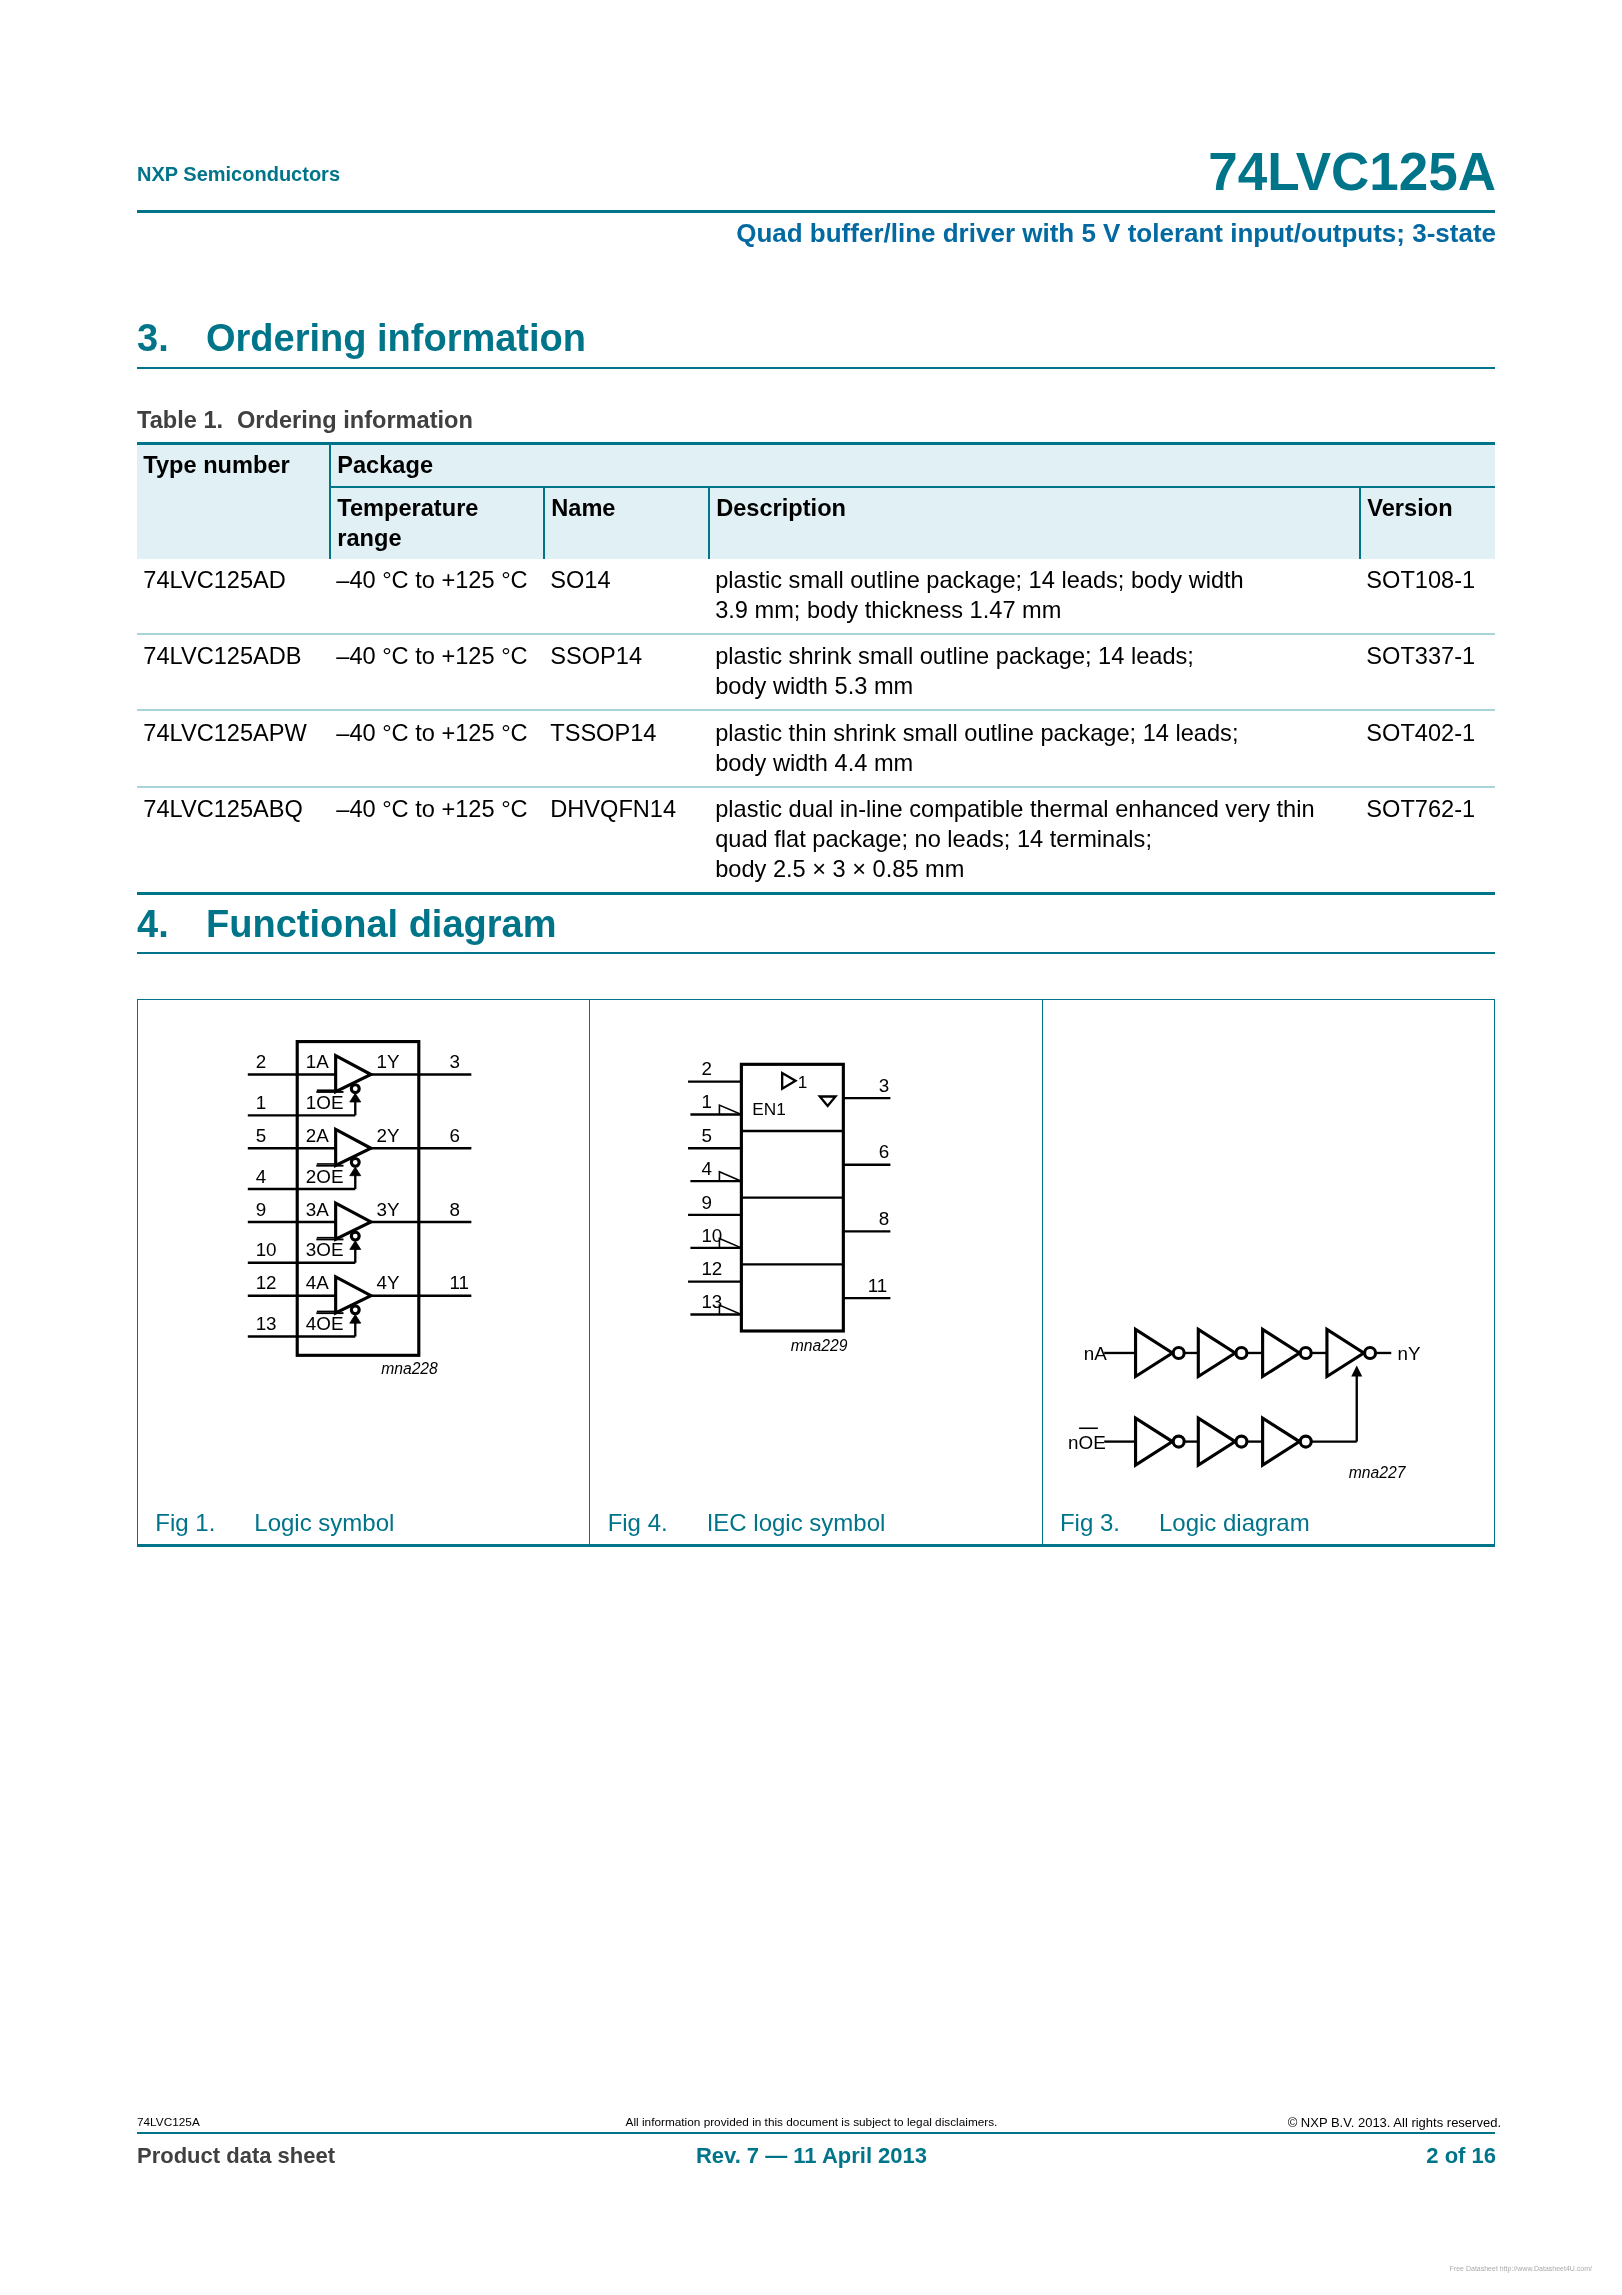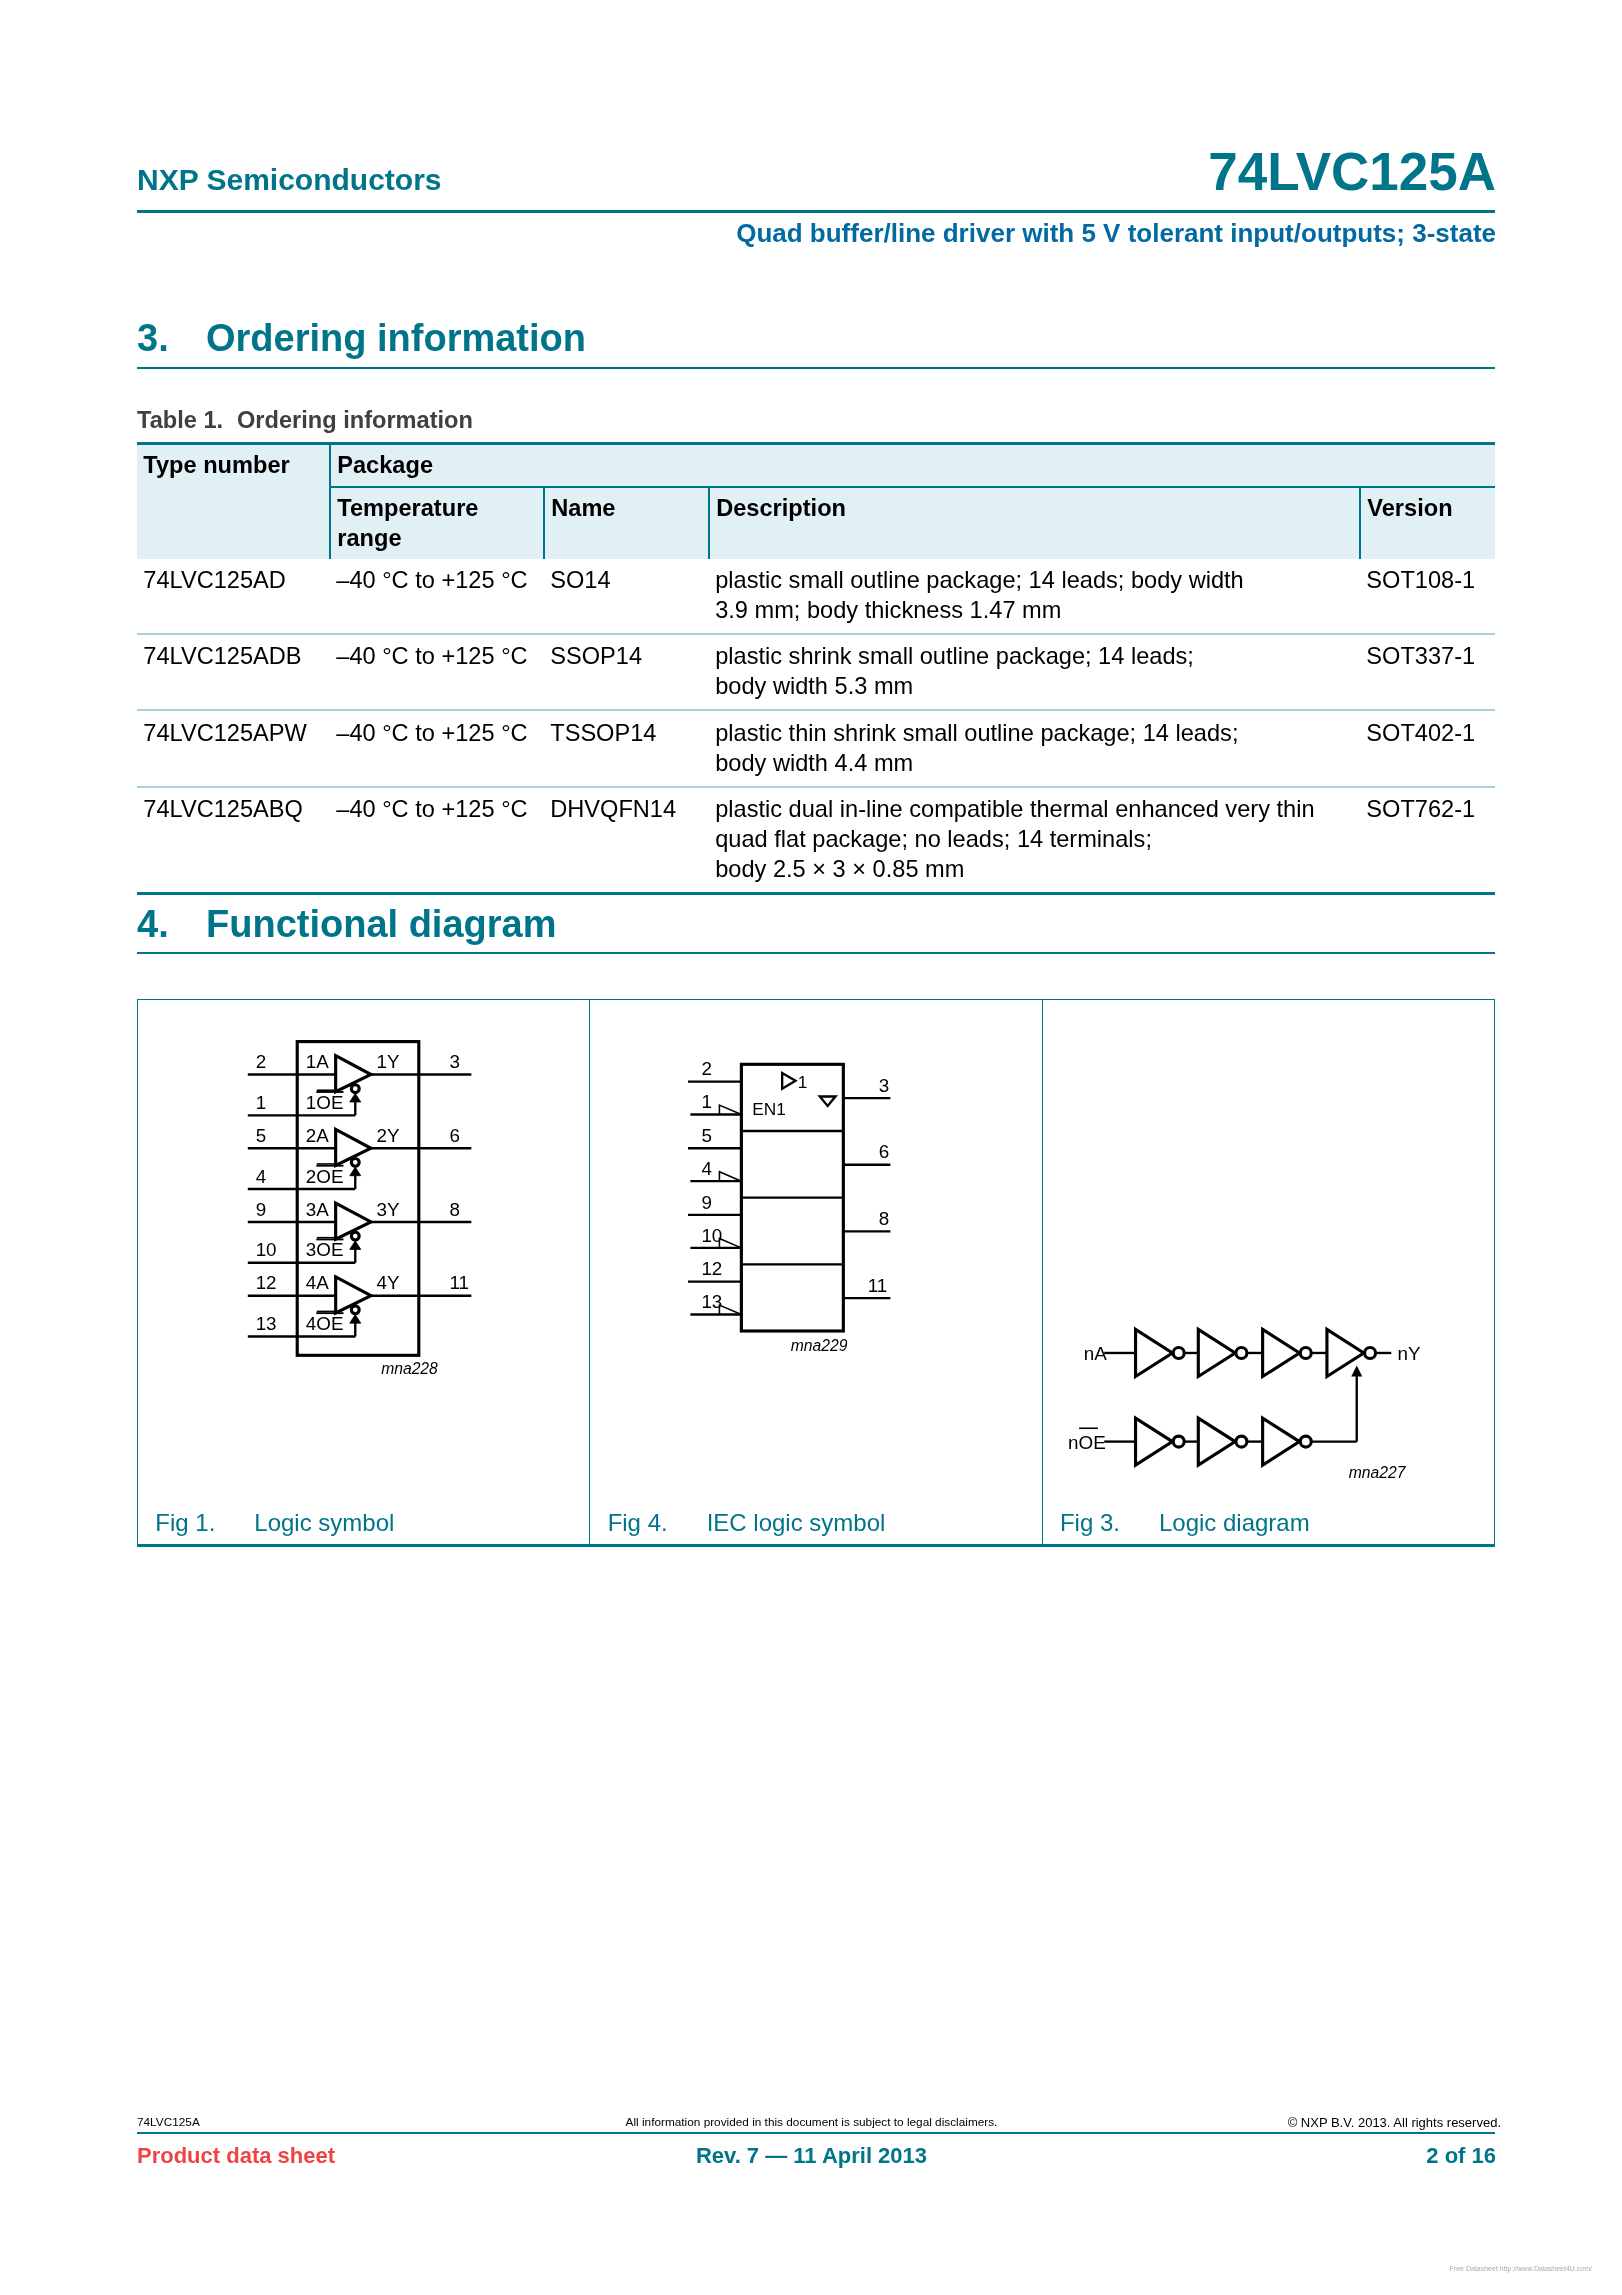--- a/index.html
+++ b/index.html
@@ -1,18 +1,18 @@
 <!DOCTYPE html>
 <html style="font-size:12.6px"><head>
 <meta charset="utf-8">
 <style>
   html, body { margin:0; padding:0; background:#fff; }
   body { width:1623px; height:2295px; position:relative; font-family:"Liberation Sans", sans-serif; color:#000; overflow:hidden; }
   .abs { position:absolute; }
-  #hdr-company { left:137px; top:163px; font-size:30px; font-weight:bold; color:#00758a; }
+  #hdr-company { left:137px; top:163px; font-size:20px; font-weight:bold; color:#00758a; }
   #hdr-part { right:127px; top:141px; font-size:53px; font-weight:bold; color:#00758a; }
   #hdr-rule { left:137px; top:210px; width:1358px; height:3.1px; background:#00758a; }
   #hdr-sub { right:127px; top:218px; font-size:26px; font-weight:bold; color:#0369a1; }
   .sec-head { left:137px; font-size:38px; font-weight:bold; color:#00758a; }
   .sec-head .num { display:inline-block; width:69px; }
   .sec-rule { left:137px; width:1358px; height:2.4px; background:#00758a; }
   #tbl-cap { left:137px; top:407px; font-size:23.6px; font-weight:bold; color:#404040; }
   #tbl-cap .num { display:inline-block; width:100px; }
   table.ord { position:absolute; left:137px; top:442px; width:1358px; border-collapse:collapse; font-size:23.6px; }
   table.ord th { background:#e1f0f4; text-align:left; font-weight:bold; vertical-align:top; padding:4.7px 6.3px 6.3px 6.3px; line-height:30px; }
@@ -26,21 +26,21 @@
   .fig { flex:1; position:relative; }
   .fig + .fig { border-left:1.6px solid #00758a; }
   .fig svg { position:absolute; left:0; top:0; }
   .fig-cap { position:absolute; left:17.3px; top:509px; font-size:24px; font-weight:normal; color:#00758a; white-space:nowrap; }
   .fig-cap .num { display:inline-block; width:99px; }
   svg text { font-family:"Liberation Sans", sans-serif; }
   #ft-small-l { left:137px; top:2115px; font-size:11.8px; }
   #ft-small-c { left:0; width:1623px; text-align:center; top:2115px; font-size:11.8px; }
   #ft-small-r { right:122px; top:2115px; font-size:13px;margin-left:39px; }
   #ft-rule { left:137px; top:2132px; width:1358px; height:2.4px; background:#00758a; }
-  #ft-l { left:137px; top:2143px; font-size:22px; font-weight:bold; color:#ef4444; }
+  #ft-l { left:137px; top:2143px; font-size:22px; font-weight:bold; color:#404040; }
   #ft-c { left:0; width:1623px; text-align:center; top:2143px; font-size:22px; font-weight:bold; color:#00758a; }
   #ft-r { right:127px; top:2143px; font-size:22px; font-weight:bold; color:#00758a; }
   #watermark { right:31px; top:2265px; font-size:7px; color:#aaa; }
 </style>
 </head>
 <body>
 
 <div class="abs" id="hdr-company">NXP Semiconductors</div>
 <div class="abs" id="hdr-part">74LVC125A</div>
 <div class="abs" id="hdr-rule"></div>

